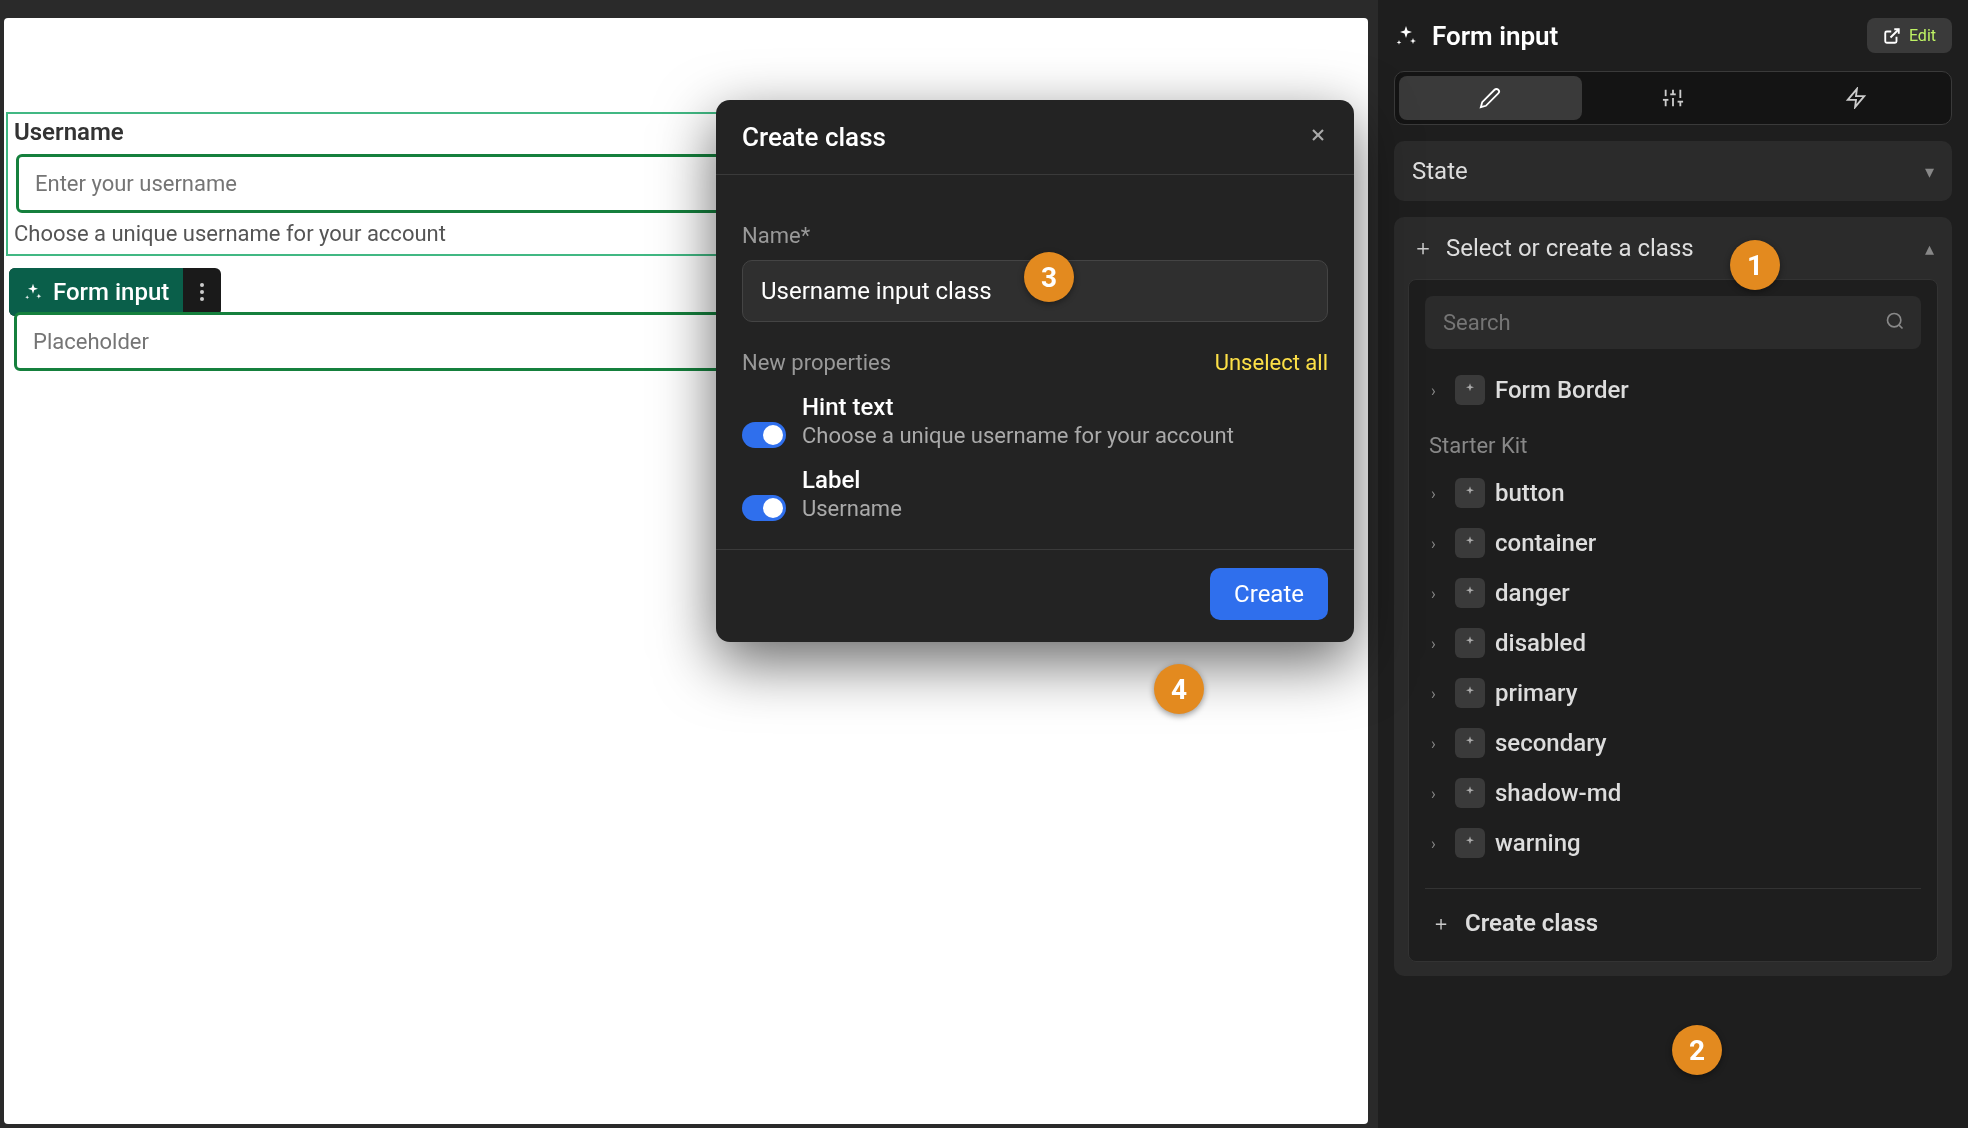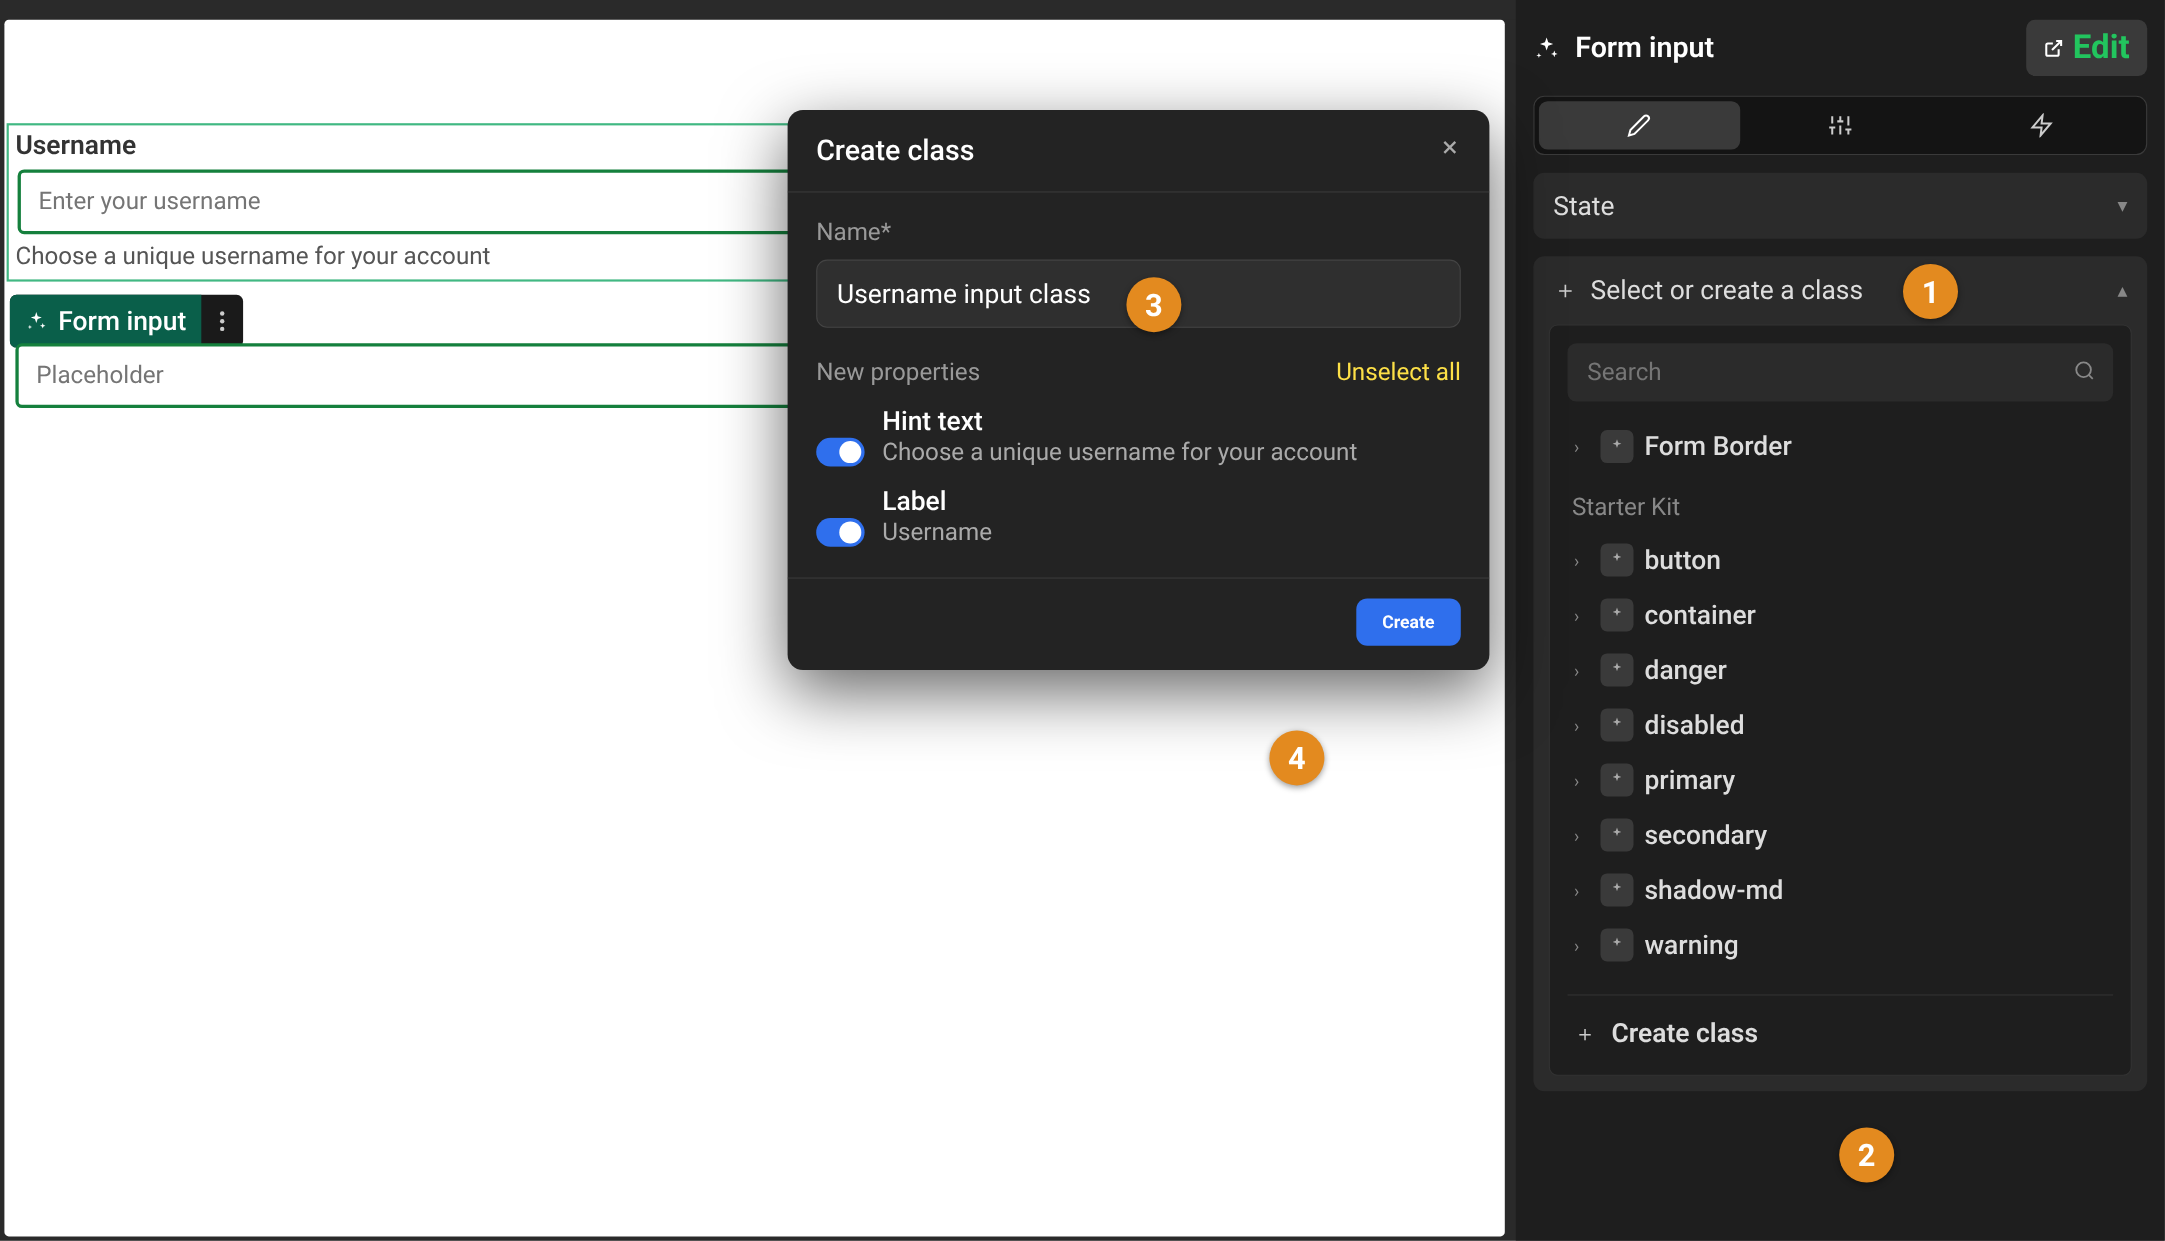--- a/index.html
+++ b/index.html
@@ -84,26 +84,26 @@
   background: #1e1e1e;
   padding: 18px 16px;
 }
 .sb-header {
   display: flex; align-items: center; gap: 14px;
   margin-bottom: 18px;
 }
 .sb-title { color: #fff; font-size: 26px; font-weight: 600; flex: 1; }
 .sb-edit-btn {
   background: #3a3a3a;
-  color: #22c55e;
+  color: #bef264;
   border: none;
   border-radius: 8px;
   padding: 8px 16px;
-  font-size: 30px;
-  font-weight: 700;
+  font-size: 16px;
+  font-weight: 400;
   display: flex; align-items: center; gap: 8px;
   cursor: pointer;
 }
 
 .sb-tabs {
   display: flex;
   background: #141414;
   border: 1px solid #3a3a3a;
   border-radius: 10px;
   padding: 4px;
@@ -200,21 +200,21 @@
 }
 .modal-header {
   padding: 22px 26px;
   display: flex; align-items: center; justify-content: space-between;
   border-bottom: 1px solid #3a3a3a;
 }
 .modal-title { color: #fff; font-size: 26px; font-weight: 500; }
 .modal-close { color: #aaa; font-size: 22px; cursor: pointer; background: none; border: none; }
 
 .modal-body { padding: 24px 26px 10px; }
-.field-label { color: #999; font-size: 22px; margin-bottom: 12px; display: block; }
+.field-label { color: #999; font-size: 22px; margin-bottom: 12px; display: block; margin-top: 24px; }
 .field-label .req { color: #999; }
 .field-input {
   width: 100%;
   background: #2f2f2f;
   border: 1px solid #444;
   border-radius: 10px;
   padding: 16px 18px;
   color: #fff;
   font-size: 24px;
 }
@@ -252,22 +252,22 @@
   padding: 18px 26px 22px;
   border-top: 1px solid #3a3a3a;
   display: flex; justify-content: flex-end; gap: 14px;
 }
 .btn-create {
   background: #2f6fed;
   color: #fff;
   border: none;
   border-radius: 10px;
   padding: 12px 24px;
-  font-size: 16px;
-  font-weight: 700;
+  font-size: 24px;
+  font-weight: 400;
   cursor: pointer;
 }
 
 .step-badge {
   width: 50px; height: 50px;
   background: #e38a1f;
   border-radius: 50%;
   display: flex; align-items: center; justify-content: center;
   color: #fff;
   font-size: 28px;

